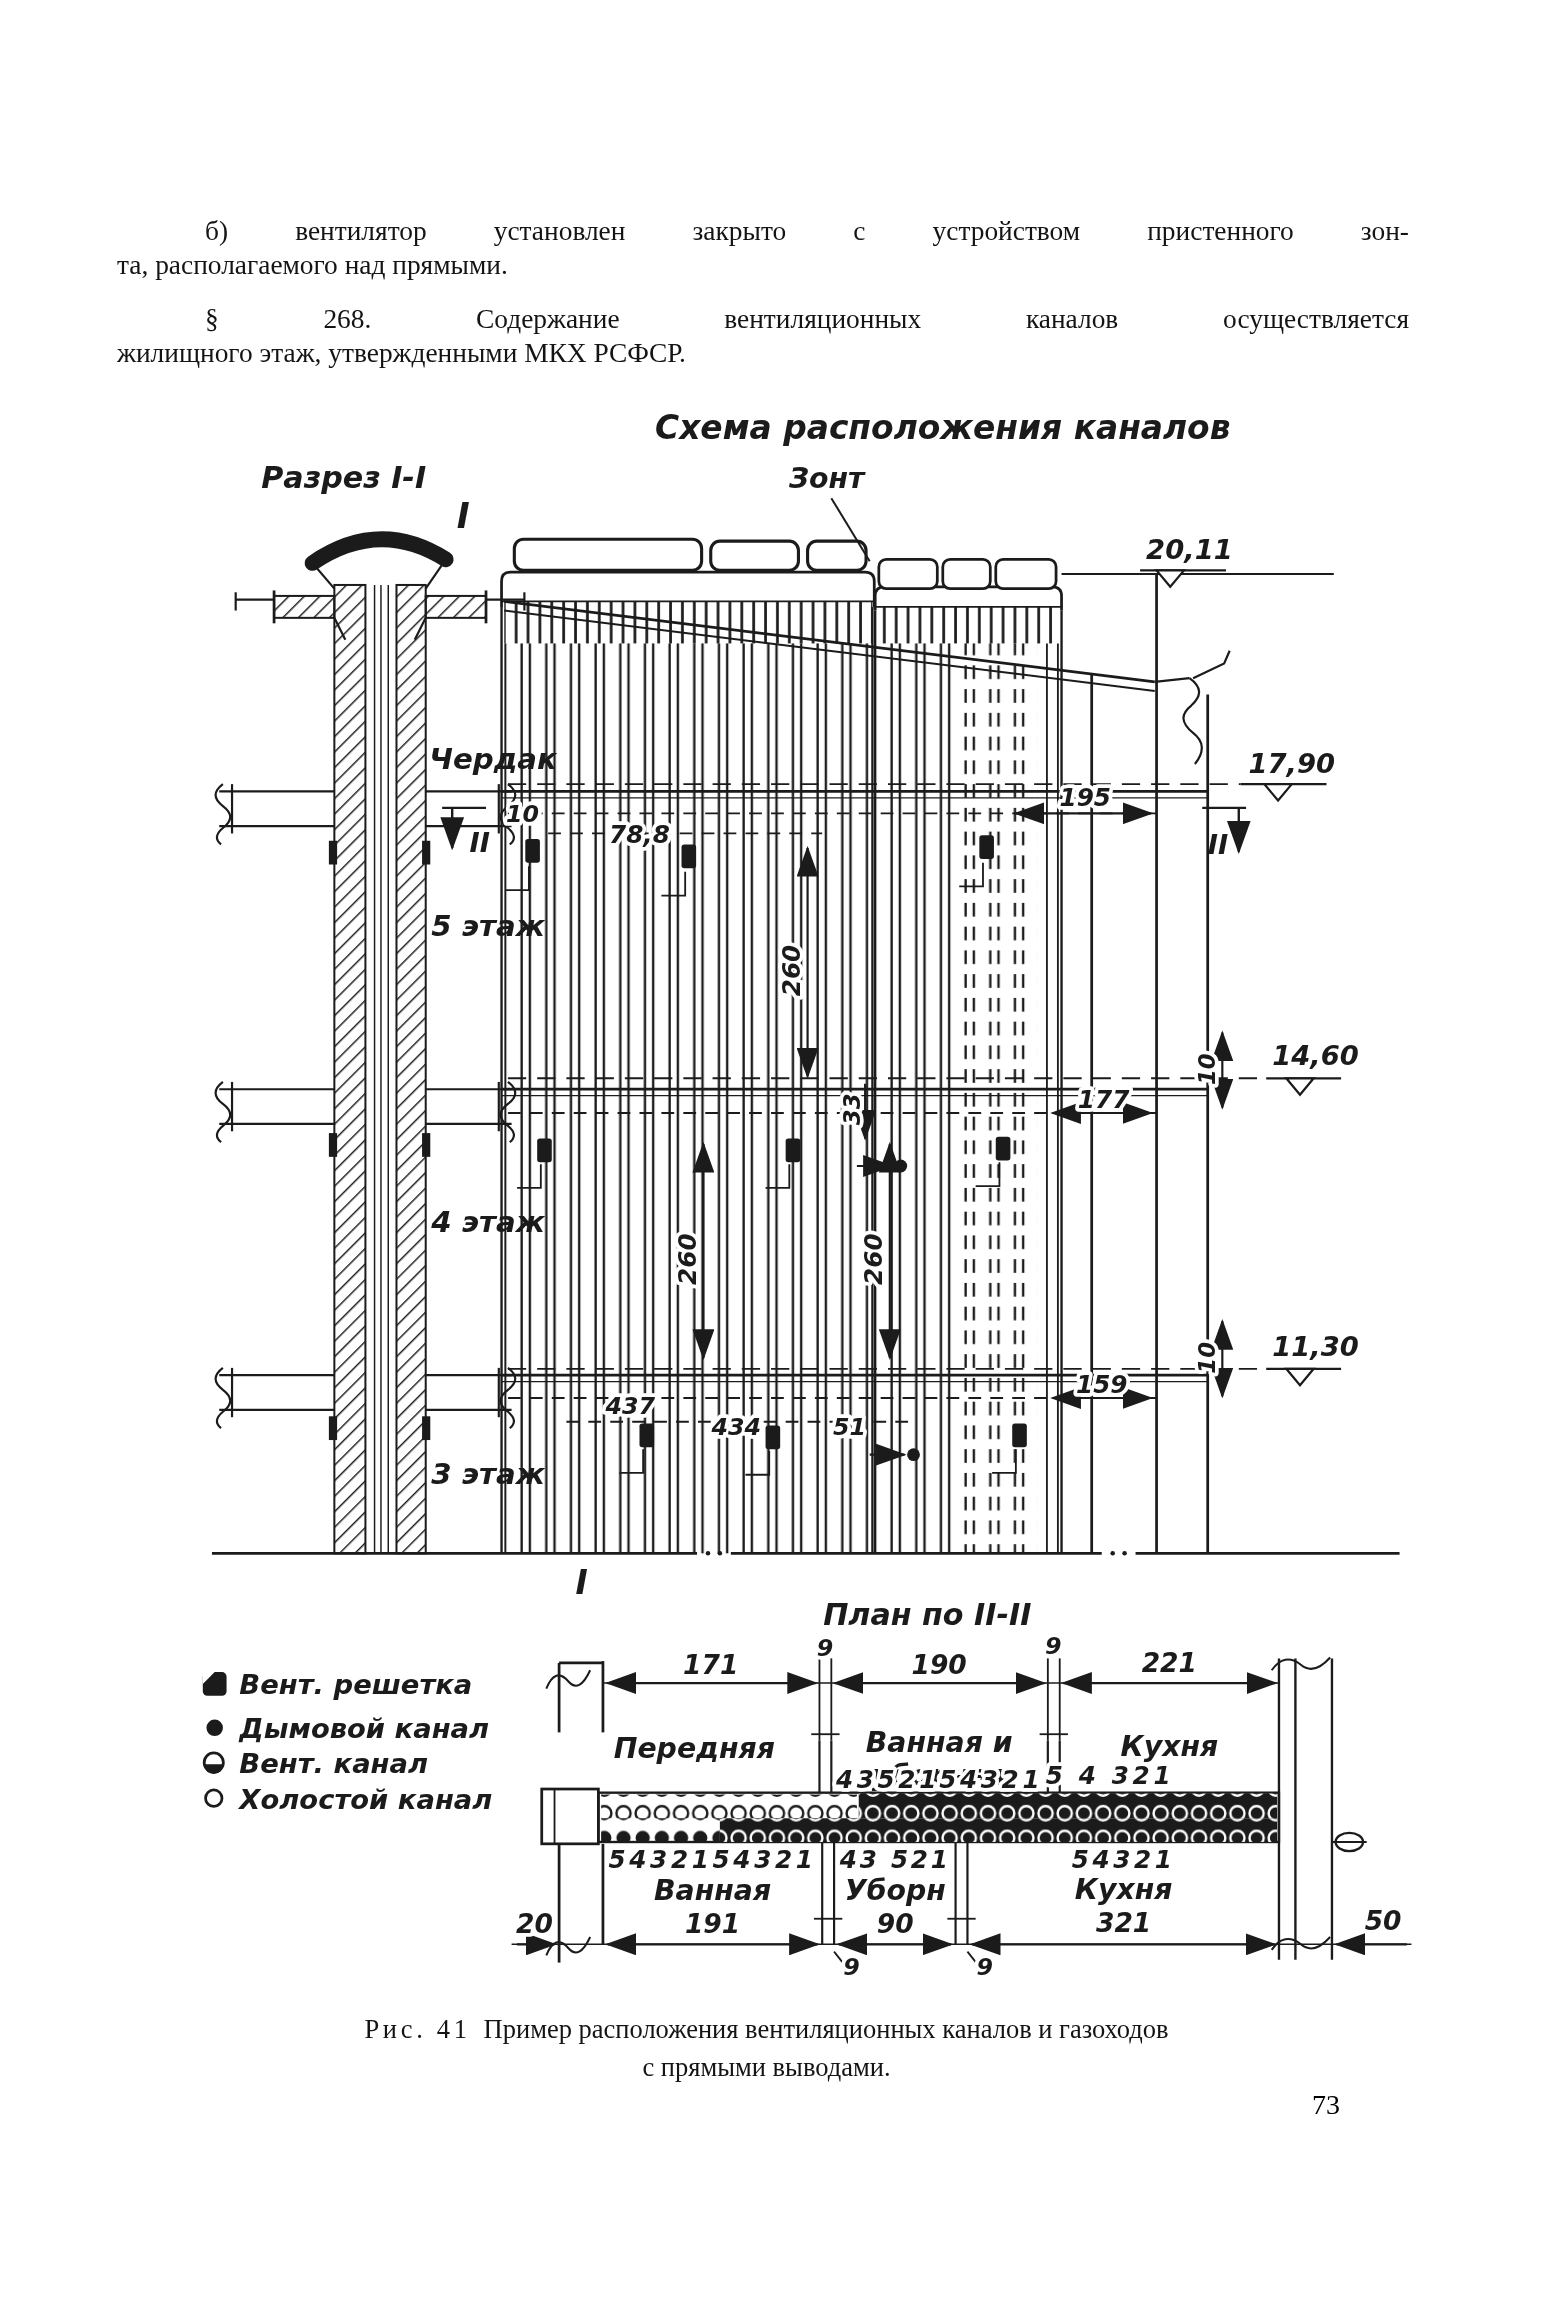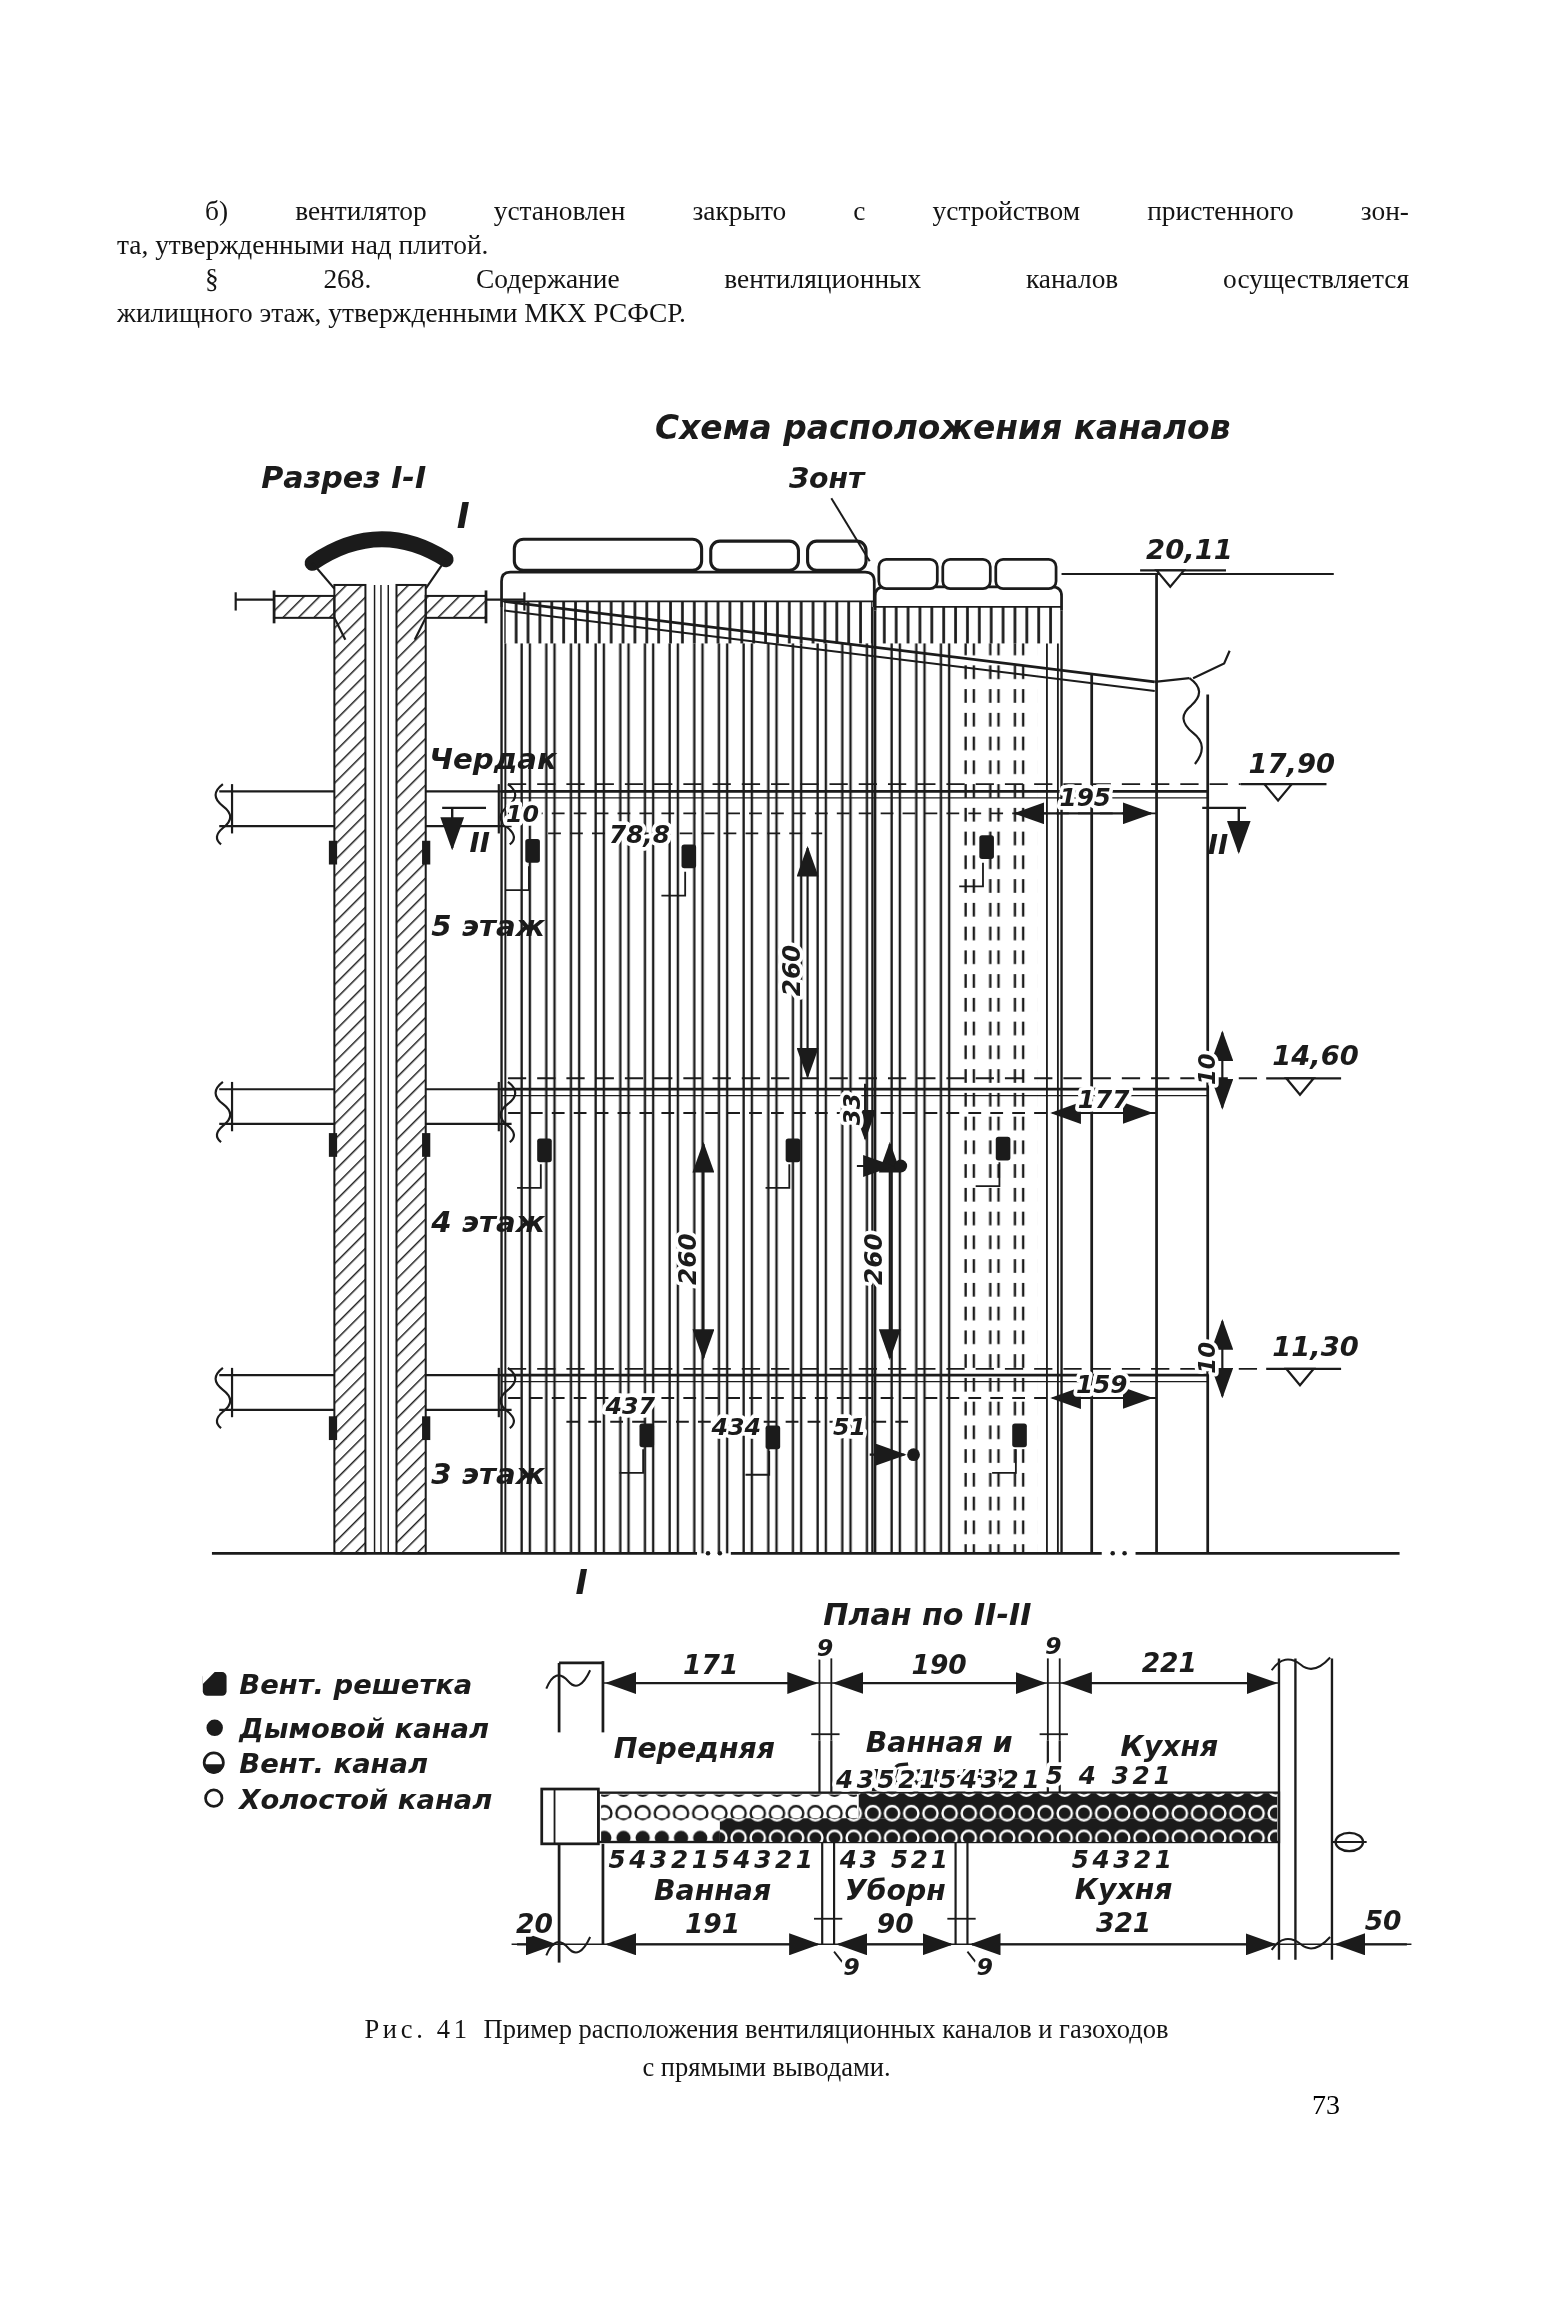--- a/index.html
+++ b/index.html
@@ -1,38 +1,38 @@
 <!DOCTYPE html>
 <html style="font-size:14.6px"><head>
 <meta charset="utf-8">
 <style>
   html,body{margin:0;padding:0;background:#e8e8e4;}
   .page{position:relative;width:1564px;height:2321px;background:#ffffff;color:#1b1b1b;overflow:hidden;}
   .bodytext{position:absolute;left:117px;top:194px;width:1292px;
     font-family:"Liberation Serif",serif;font-size:27.4px;line-height:34px;color:#141414;}
   .bodytext .ln{white-space:normal;}
-  .j{text-align:justify;text-align-last:justify;}
+  .j{text-align:justify;text-align-last:justify;margin-top:20px;}
   .ind{padding-left:88px;}
   .figsvg{position:absolute;left:0;top:0;width:1564px;height:2321px;}
   .dtext{font-family:"DejaVu Sans",sans-serif;font-style:italic;font-weight:bold;fill:#1b1b1b;stroke:none;}
   .halo{paint-order:stroke;stroke:#ffffff;stroke-width:8px;stroke-linejoin:round;}
   .caption{position:absolute;left:127px;top:2010px;width:1279px;text-align:center;
     font-family:"Liberation Serif",serif;font-size:26.5px;line-height:38px;color:#141414;}
   .caption .rlab{letter-spacing:3.7px;margin-right:12.8px;}
   .pageno{position:absolute;left:1312px;top:2089px;font-family:"Liberation Serif",serif;
     font-size:28px;color:#000000;}
 </style>
 </head>
 <body>
 
 <div class="page">
 
   <div class="bodytext">
     <div class="ln j ind">б) вентилятор установлен закрыто с устройством пристенного зон-</div>
-    <div class="ln">та, утвержденными над плитой.</div>
+    <div class="ln">та, располагаемого над прямыми.</div>
     <div class="ln j ind">§ 268. Содержание вентиляционных каналов осуществляется</div>
     <div class="ln">жилищного этаж, утвержденными МКХ РСФСР.</div>
   </div>
 
   <svg class="figsvg" viewBox="0 0 1712 2540">
     <defs>
       <pattern id="hatch" width="12" height="12" patternUnits="userSpaceOnUse" patternTransform="rotate(45)">
         <line x1="0" y1="0" x2="0" y2="12" stroke="#1b1b1b" stroke-width="3.2"></line>
       </pattern>
       <pattern id="chan" width="27" height="20" patternUnits="userSpaceOnUse">

